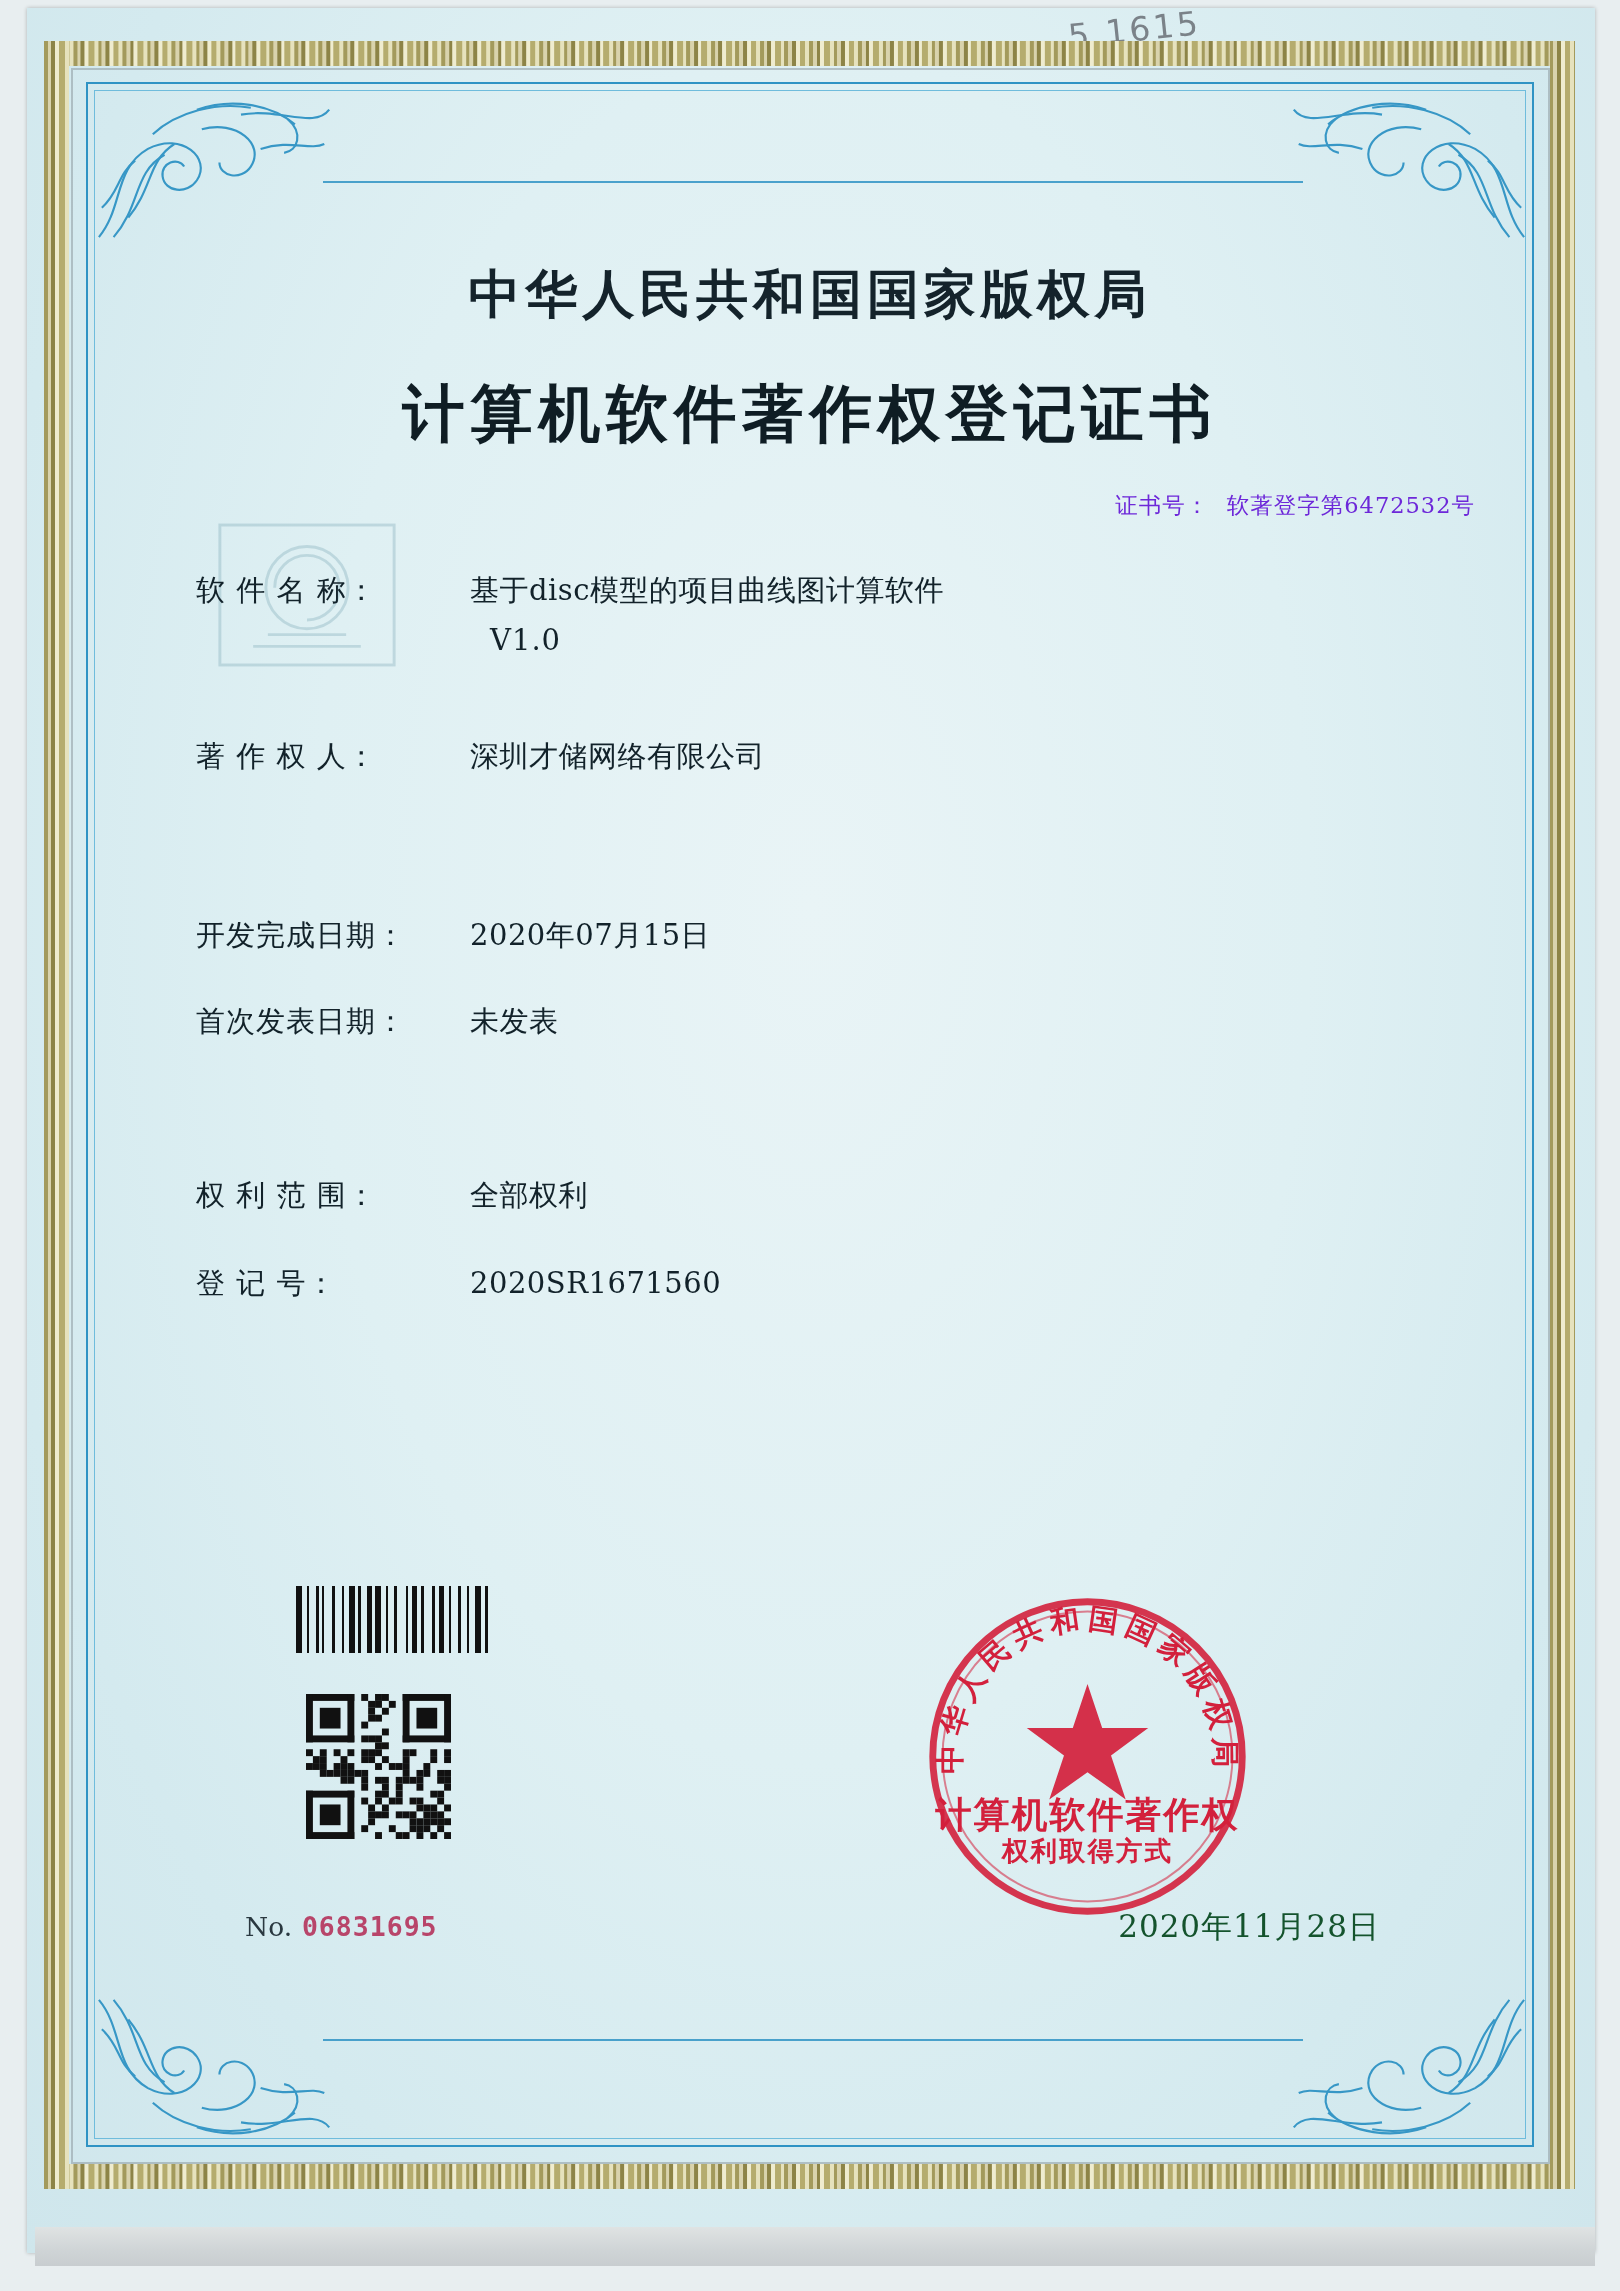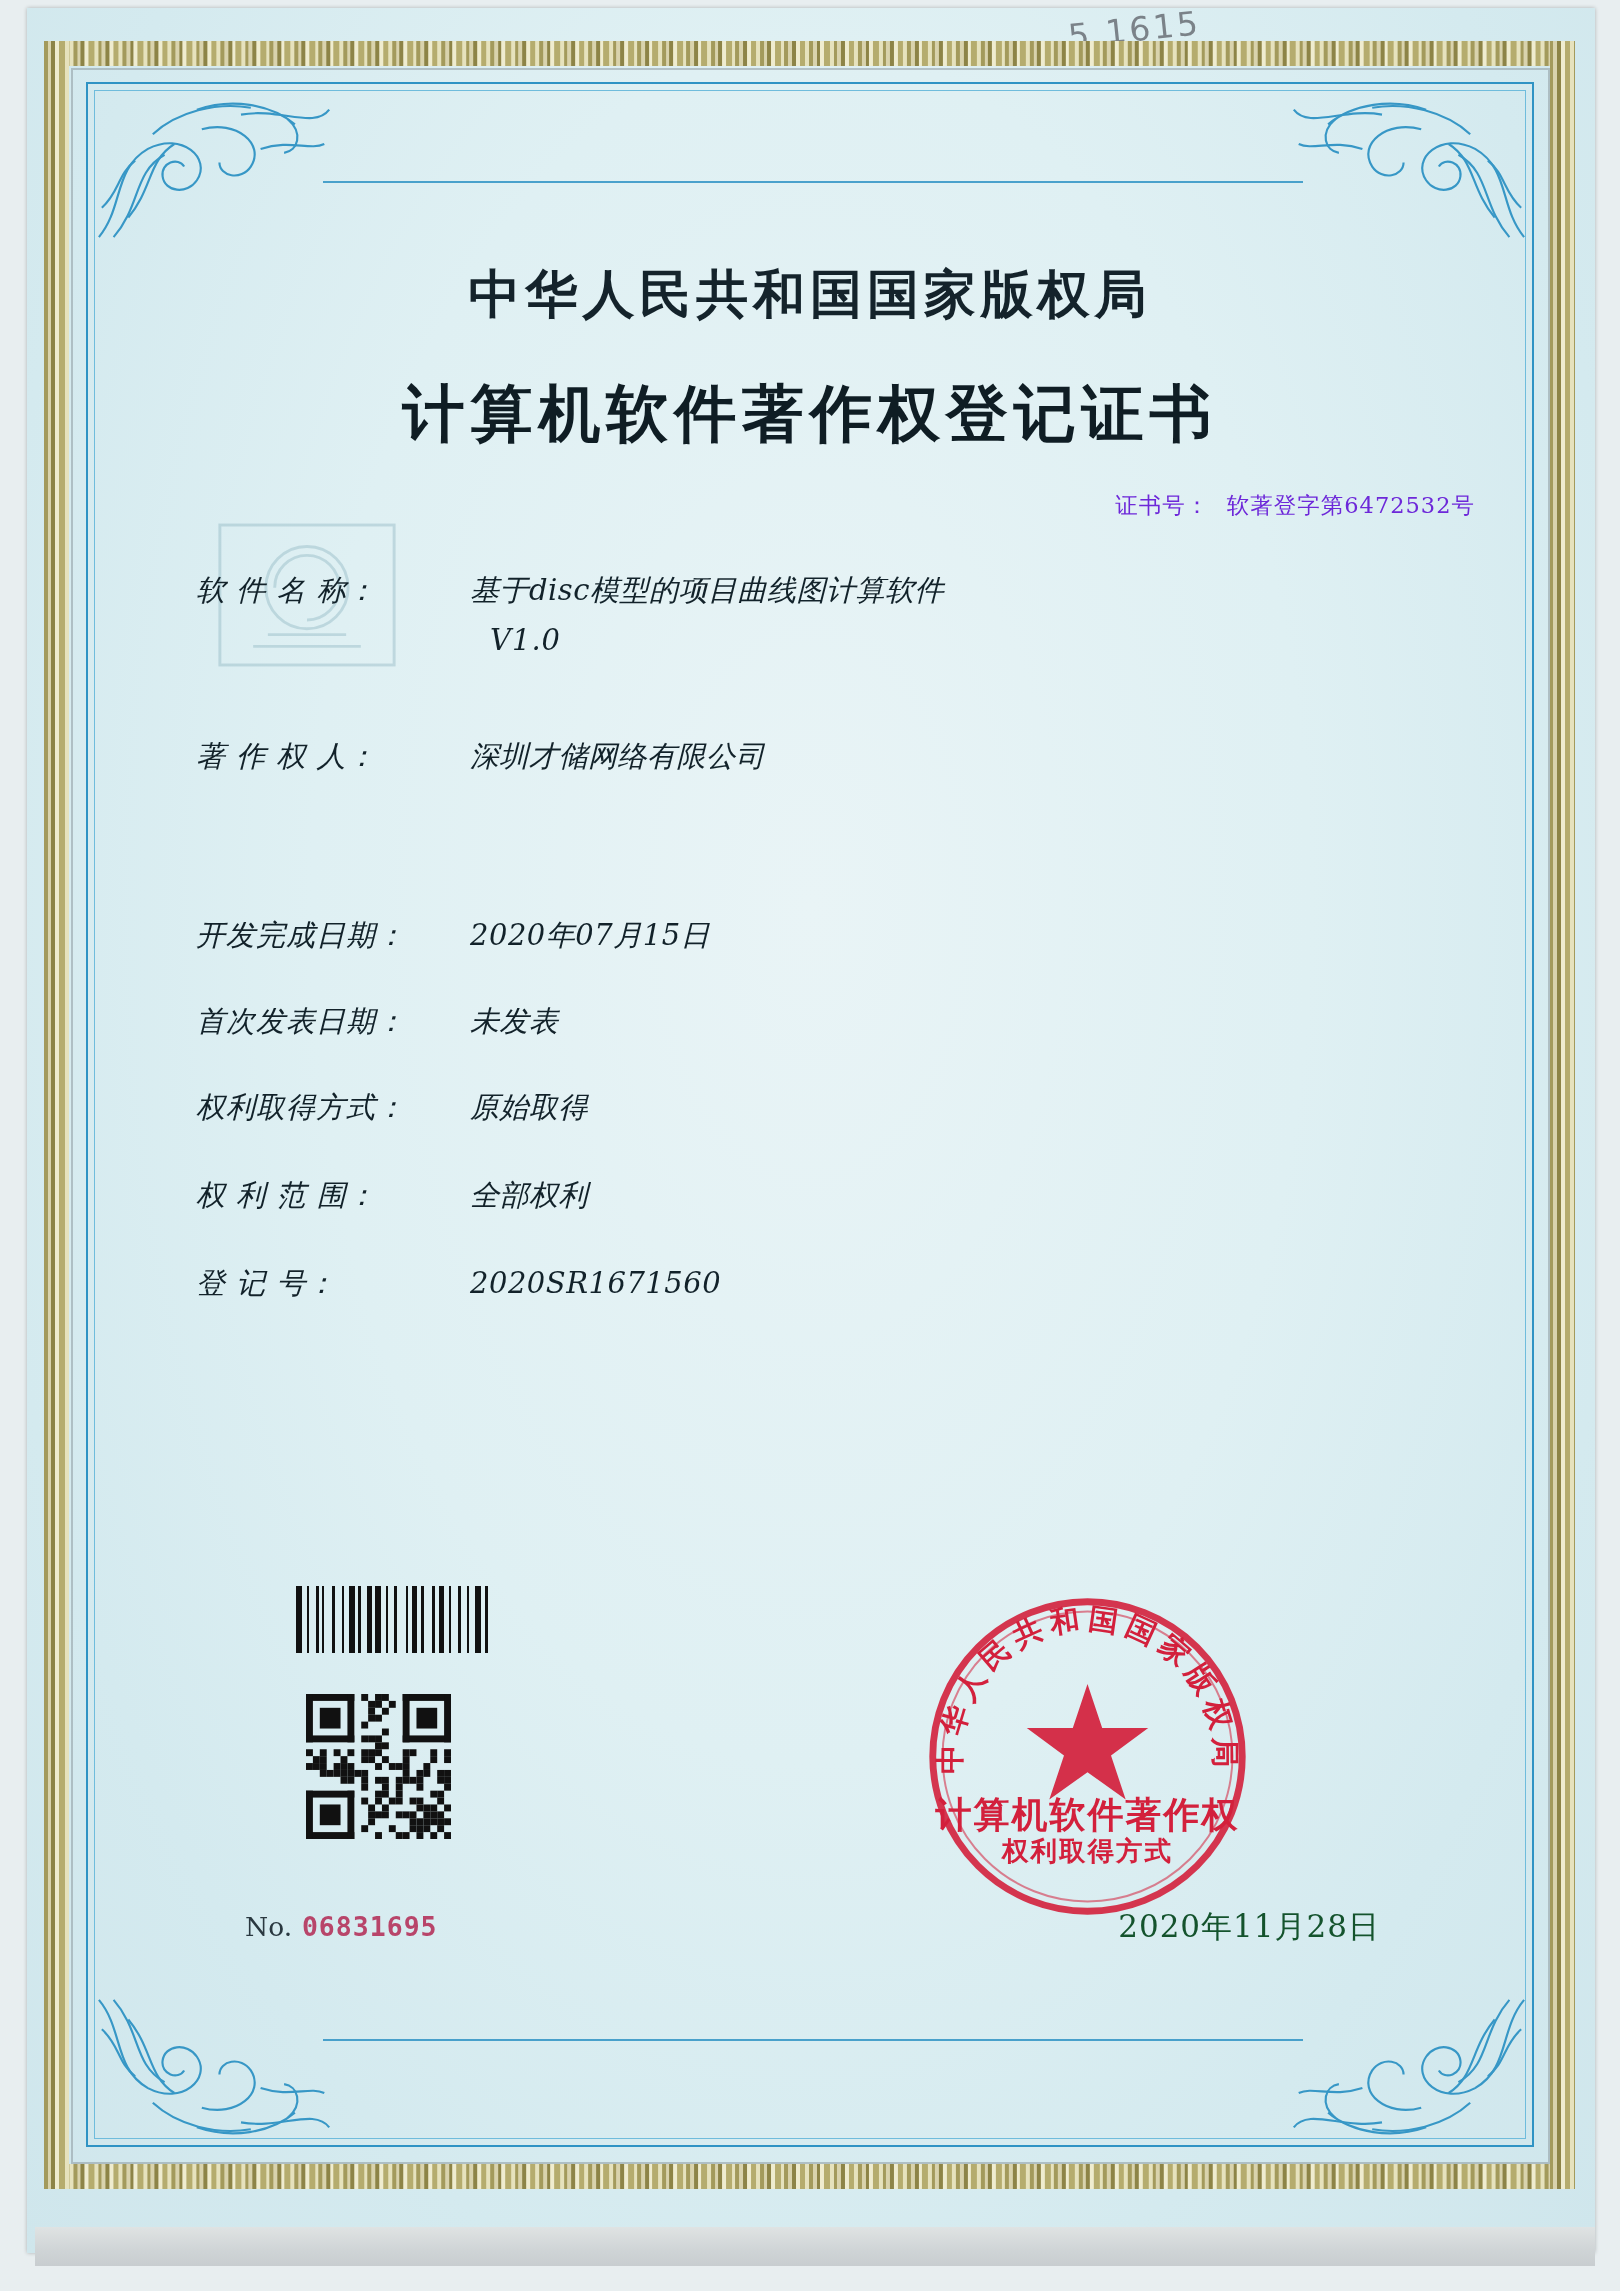--- a/index.html
+++ b/index.html
@@ -145,21 +145,20 @@
     width: 186px;
     height: 152px;
     opacity: .18;
   }
 
   
   .field {
     position: absolute;
     font-family: "DejaVu Serif", "Liberation Serif", serif;
     color: #12222a;
-    font-style: italic;
   }
   .field .label {
     display: inline-block;
     font-size: 29px;
     letter-spacing: 1px;
     width: 274px;
   }
   .field .value {
     font-size: 29px;
     letter-spacing: 0.5px;
@@ -370,23 +369,20 @@
   </div>
 
   <div class="field f-dev">
     <span class="label">开发完成日期：</span><span class="value">2020年07月15日</span>
   </div>
 
   <div class="field f-pub">
     <span class="label">首次发表日期：</span><span class="value">未发表</span>
   </div>
 
-  <div class="field f-way">
-    <span class="label">权利取得方式：</span><span class="value">原始取得</span>
-  </div>
 
   <div class="field f-scope">
     <span class="label">权 利 范 围：</span><span class="value">全部权利</span>
   </div>
 
   <div class="field f-reg">
     <span class="label">登 记 号：</span><span class="value">2020SR1671560</span>
   </div>
 
 

